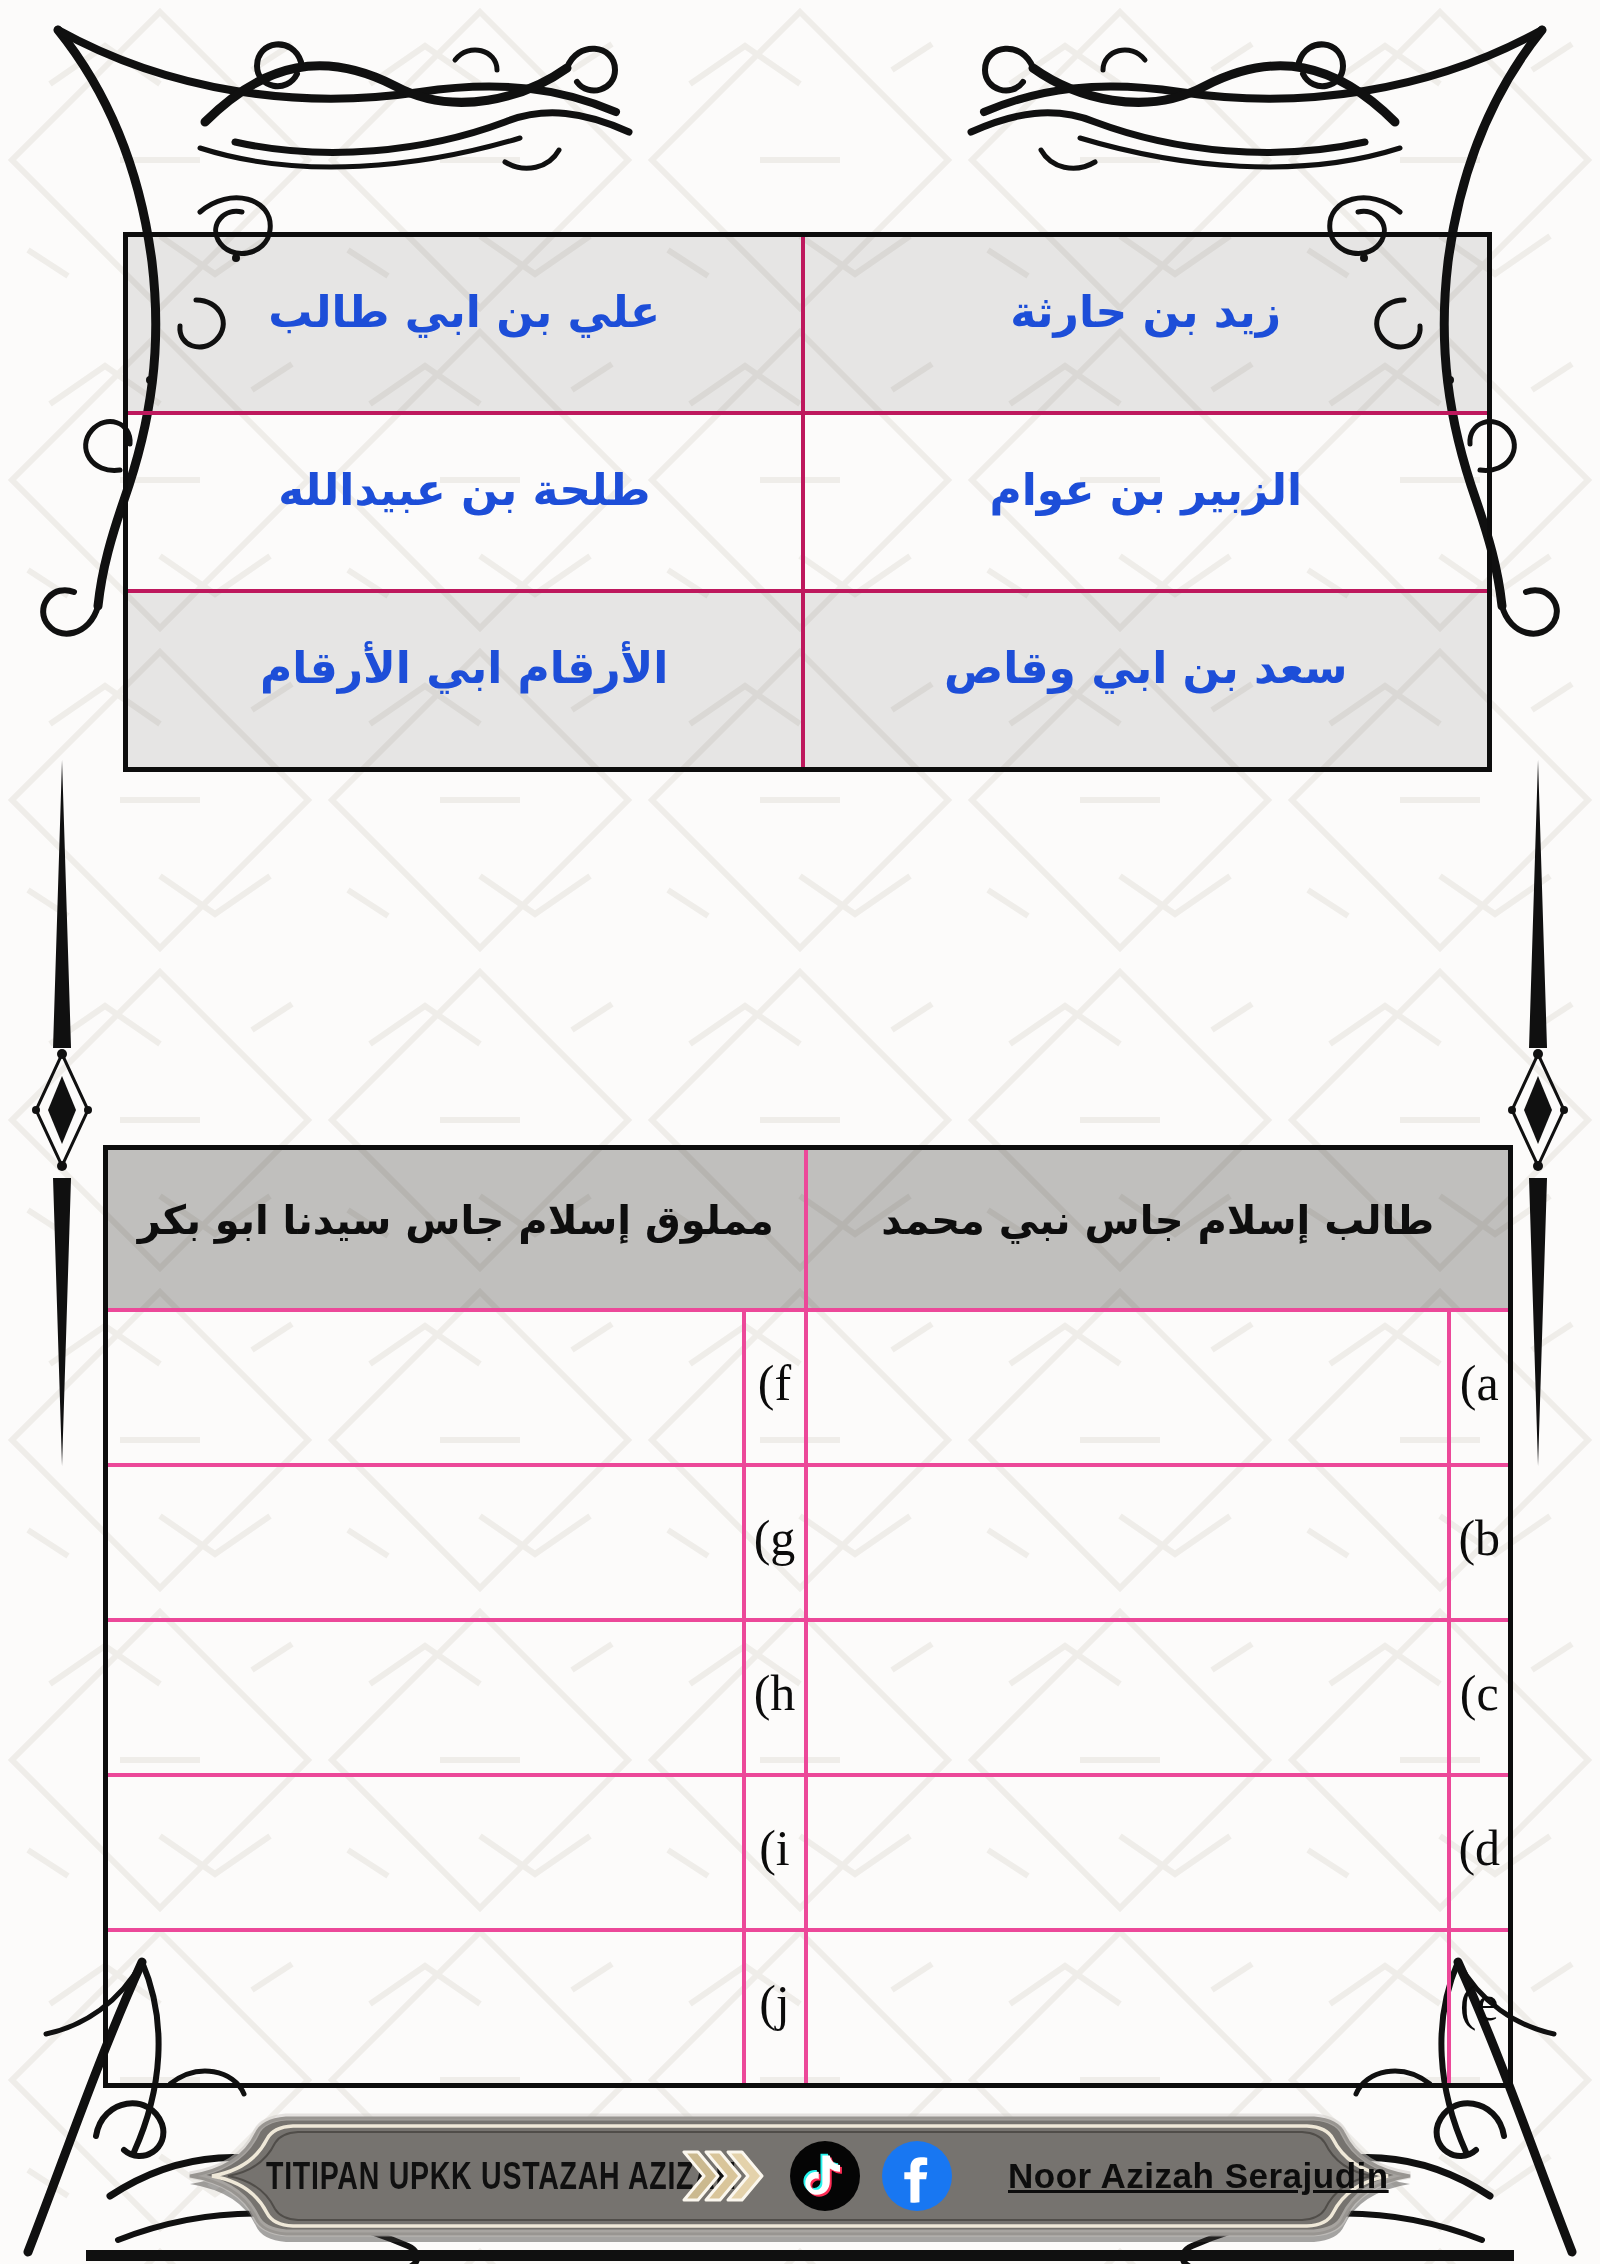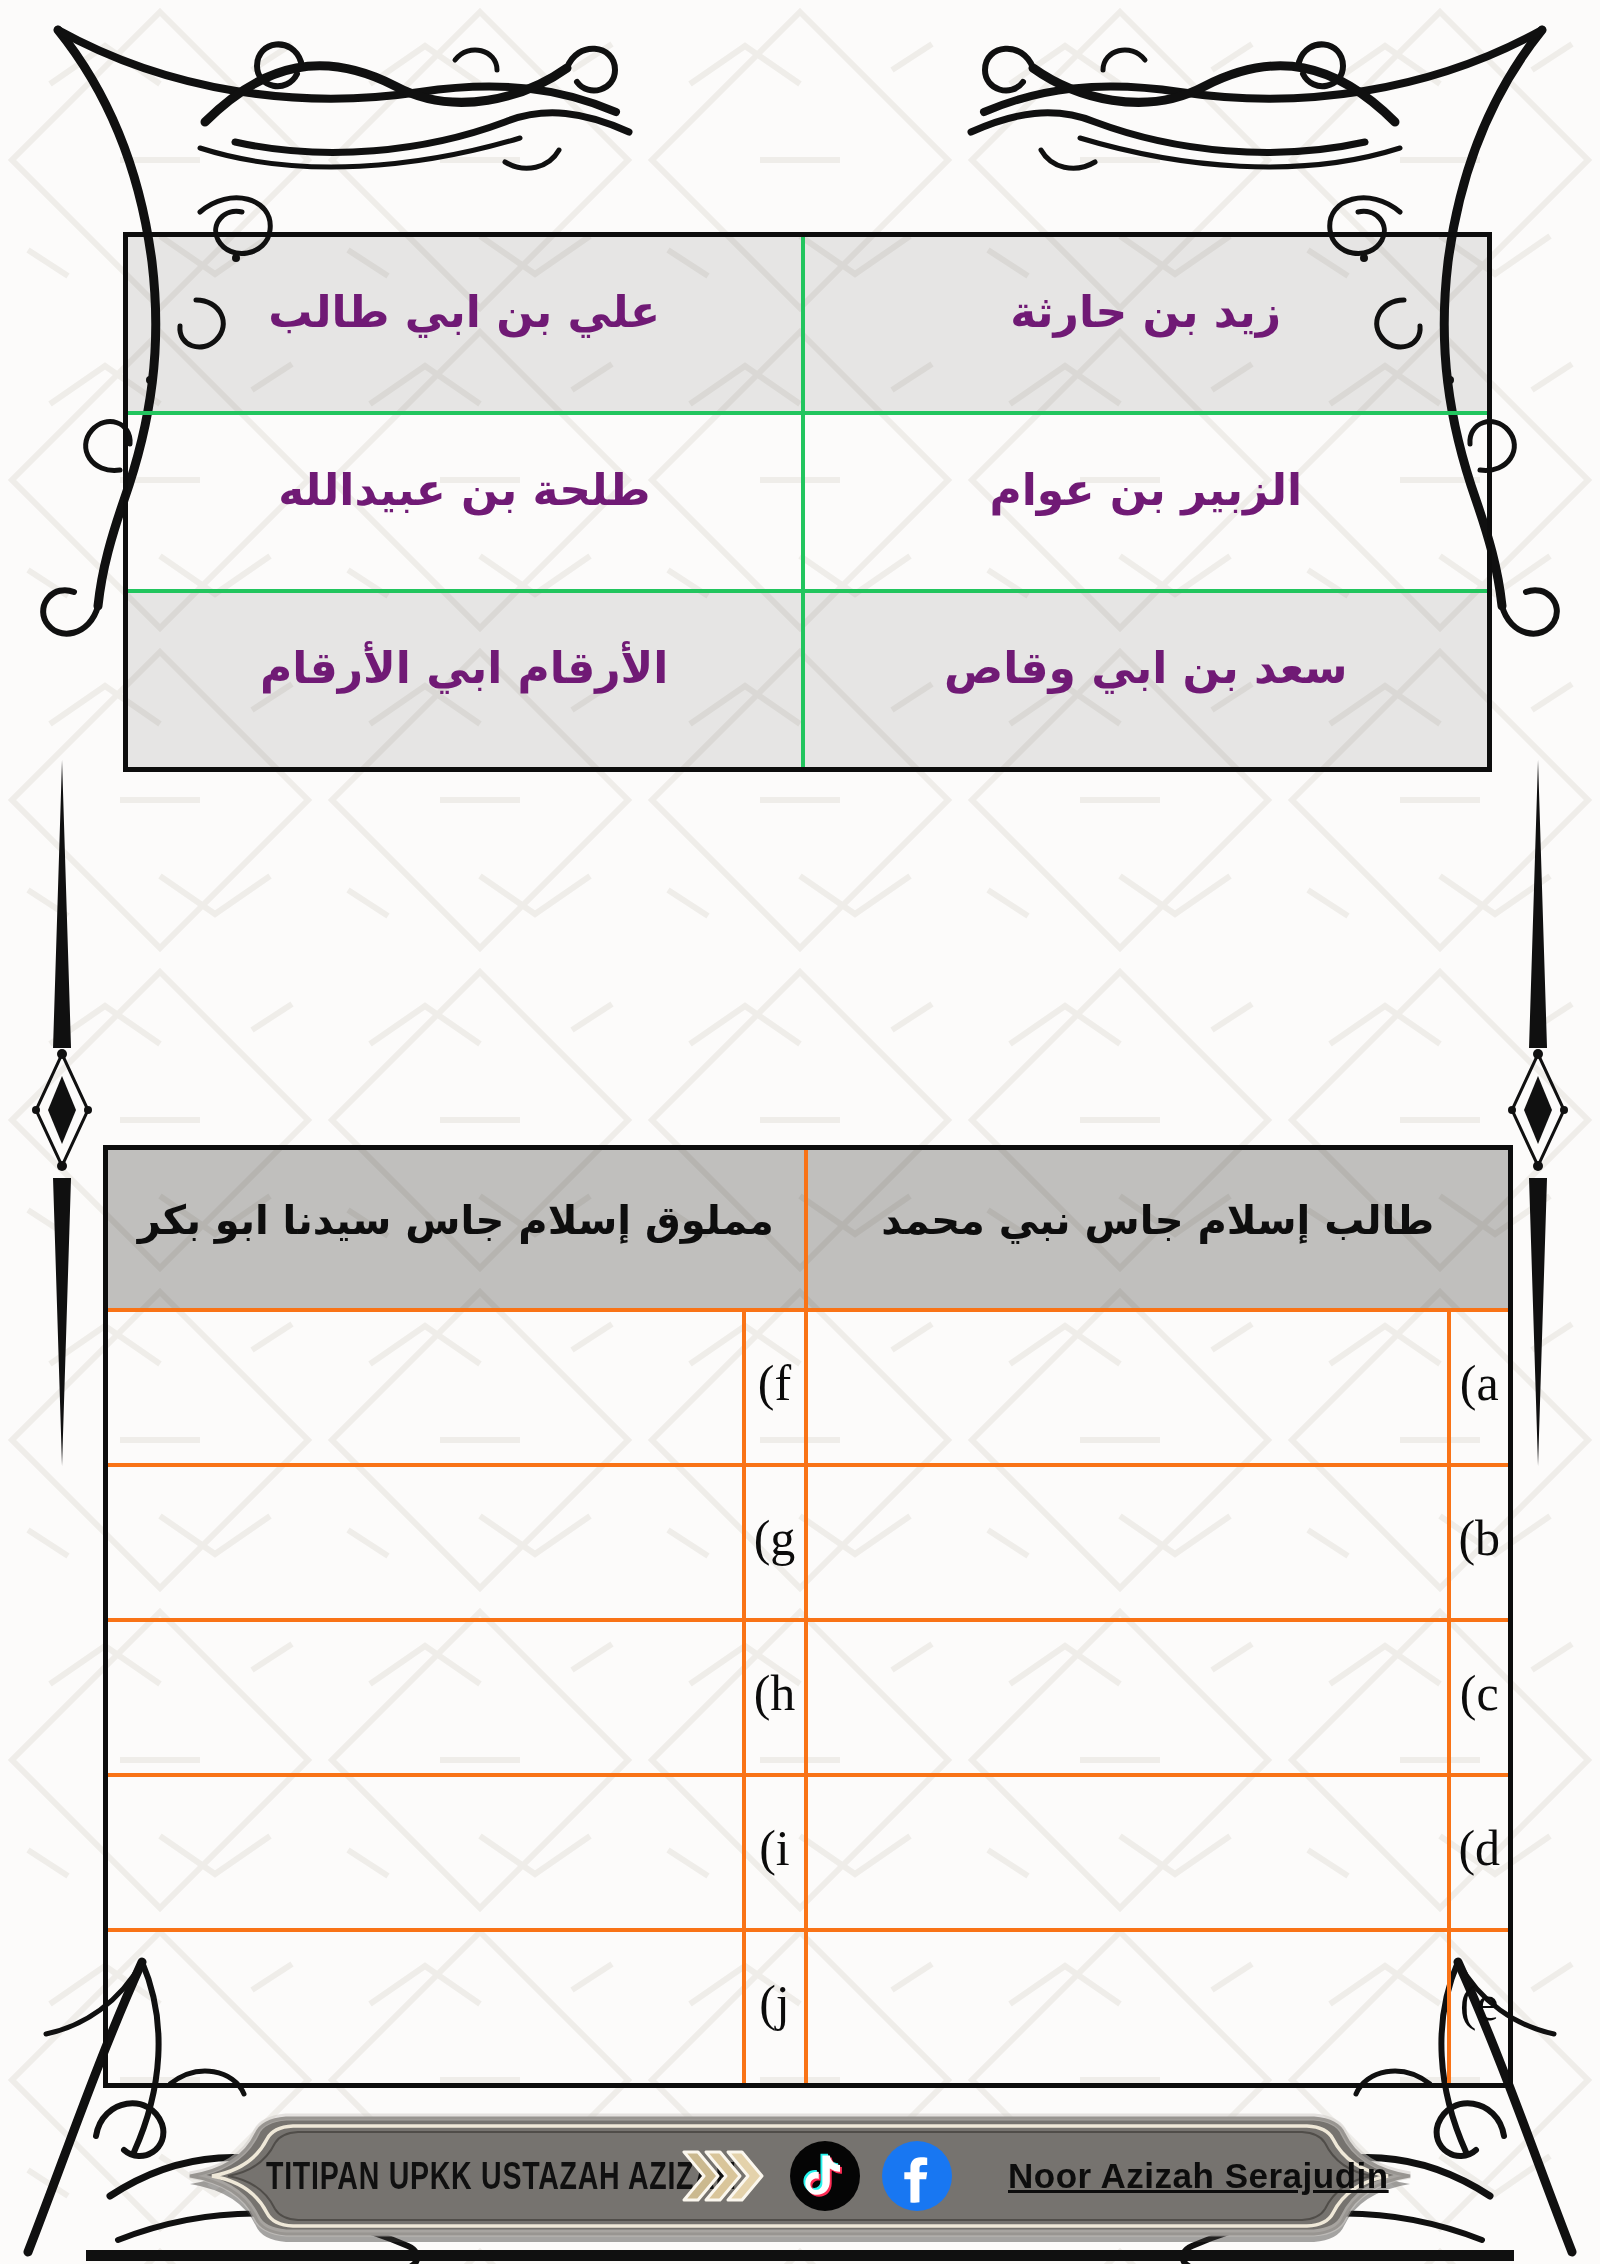--- a/index.html
+++ b/index.html
@@ -4,29 +4,29 @@
 <style>
   html,body{margin:0;padding:0;}
   body{background:#d7d5d2;font-family:"Liberation Sans",sans-serif;}
   #page{position:relative;width:1600px;height:2264px;margin:0 auto;background:#fbfaf9;overflow:hidden;}
   #decor{position:absolute;left:0;top:0;width:1600px;height:2264px;z-index:0;pointer-events:none;}
 
   
   table{border-collapse:collapse;table-layout:fixed;position:absolute;z-index:2;}
   #companions-table{left:123px;top:232px;width:1364px;}
   #companions-table td{
-    border:4px solid #22c55e;height:148px;text-align:center;vertical-align:middle;
-    font-family:"DejaVu Sans",sans-serif;font-weight:700;font-size:44px;color:#701a75;
+    border:4px solid #be185d;height:148px;text-align:center;vertical-align:middle;
+    font-family:"DejaVu Sans",sans-serif;font-weight:700;font-size:44px;color:#1d4ed8;
     padding:0 20px 26px 20px;
   }
   #companions-table tr.shaded td{background:rgba(24,22,20,0.095);}
   #companions-table{border:5px solid #0d0d0d;}
 
   #sort-table{left:103px;top:1145px;width:1405px;border:5px solid #0d0d0d;}
-  #sort-table td,#sort-table th{border:4px solid #f97316;vertical-align:middle;}
+  #sort-table td,#sort-table th{border:4px solid #ec4899;vertical-align:middle;}
   #sort-table th{
     height:140px;background:rgba(20,18,16,0.26);text-align:center;
     font-family:"DejaVu Sans",sans-serif;font-weight:700;font-size:40px;color:#0e0e0e;
     padding:0 14px 18px 14px;
   }
   #sort-table td.answer{height:140px;background:transparent;}
   #sort-table td.lbl{
     height:140px;text-align:center;background:transparent;
     font-family:"Liberation Serif","DejaVu Serif",serif;font-size:50px;color:#0b0b0b;
     padding-bottom:10px;

